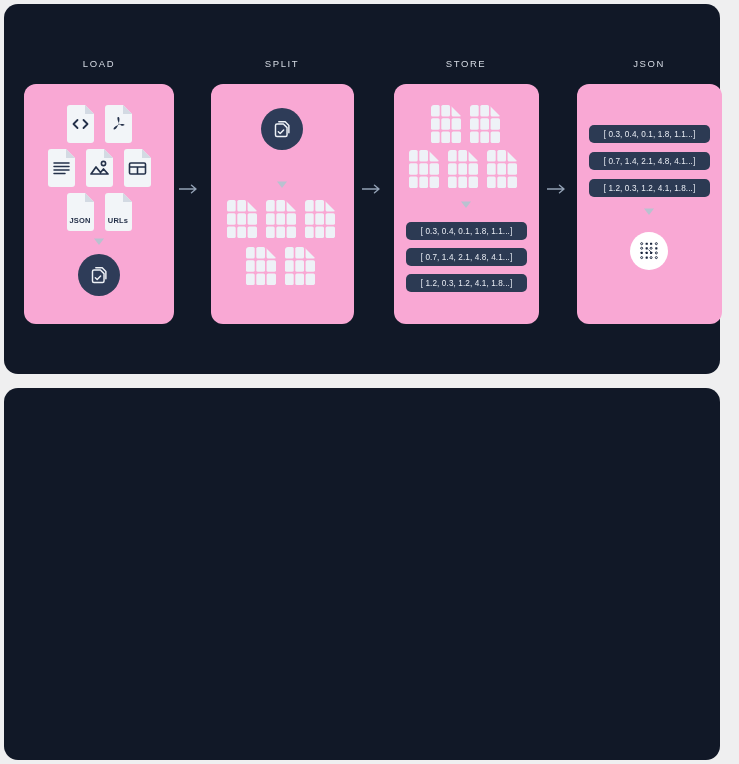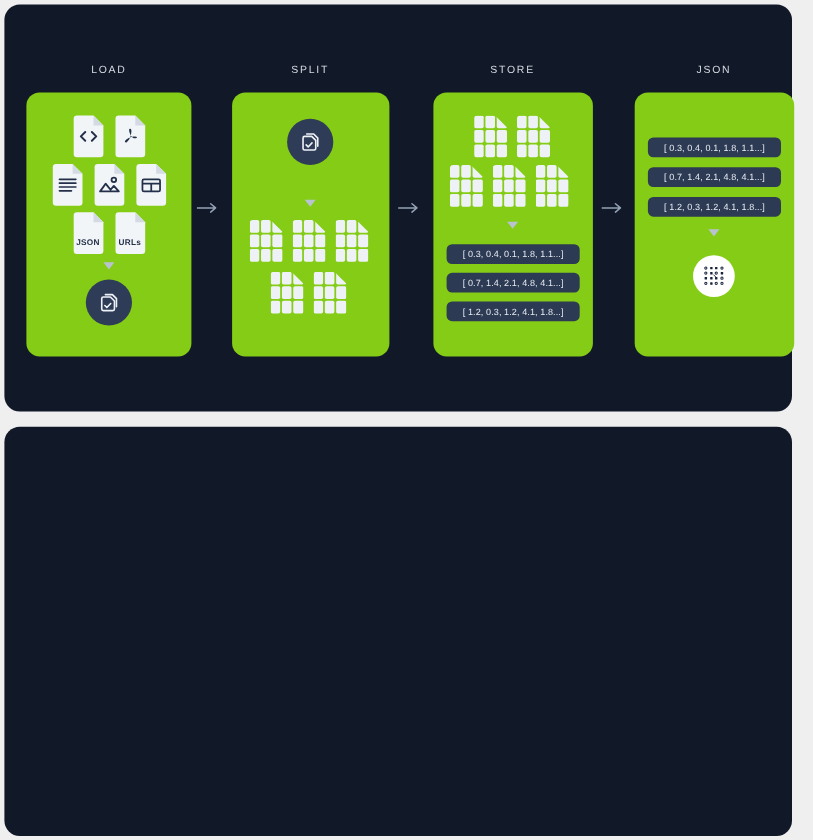--- a/index.html
+++ b/index.html
@@ -26,21 +26,21 @@
     font-size: 9.5px;
     letter-spacing: 1.6px;
     color: #d5dae3;
     text-align: center;
     font-weight: 400;
   }
 
   
   .panel {
     position: absolute;
-    background: #84cc16;
+    background: #f9a8d4;
     border-radius: 12px;
     text-decoration: underline;
   }
 
   
   .arrow-right {
     position: absolute;
     width: 22px; height: 12px;
     color: #93a1b5;
   }

